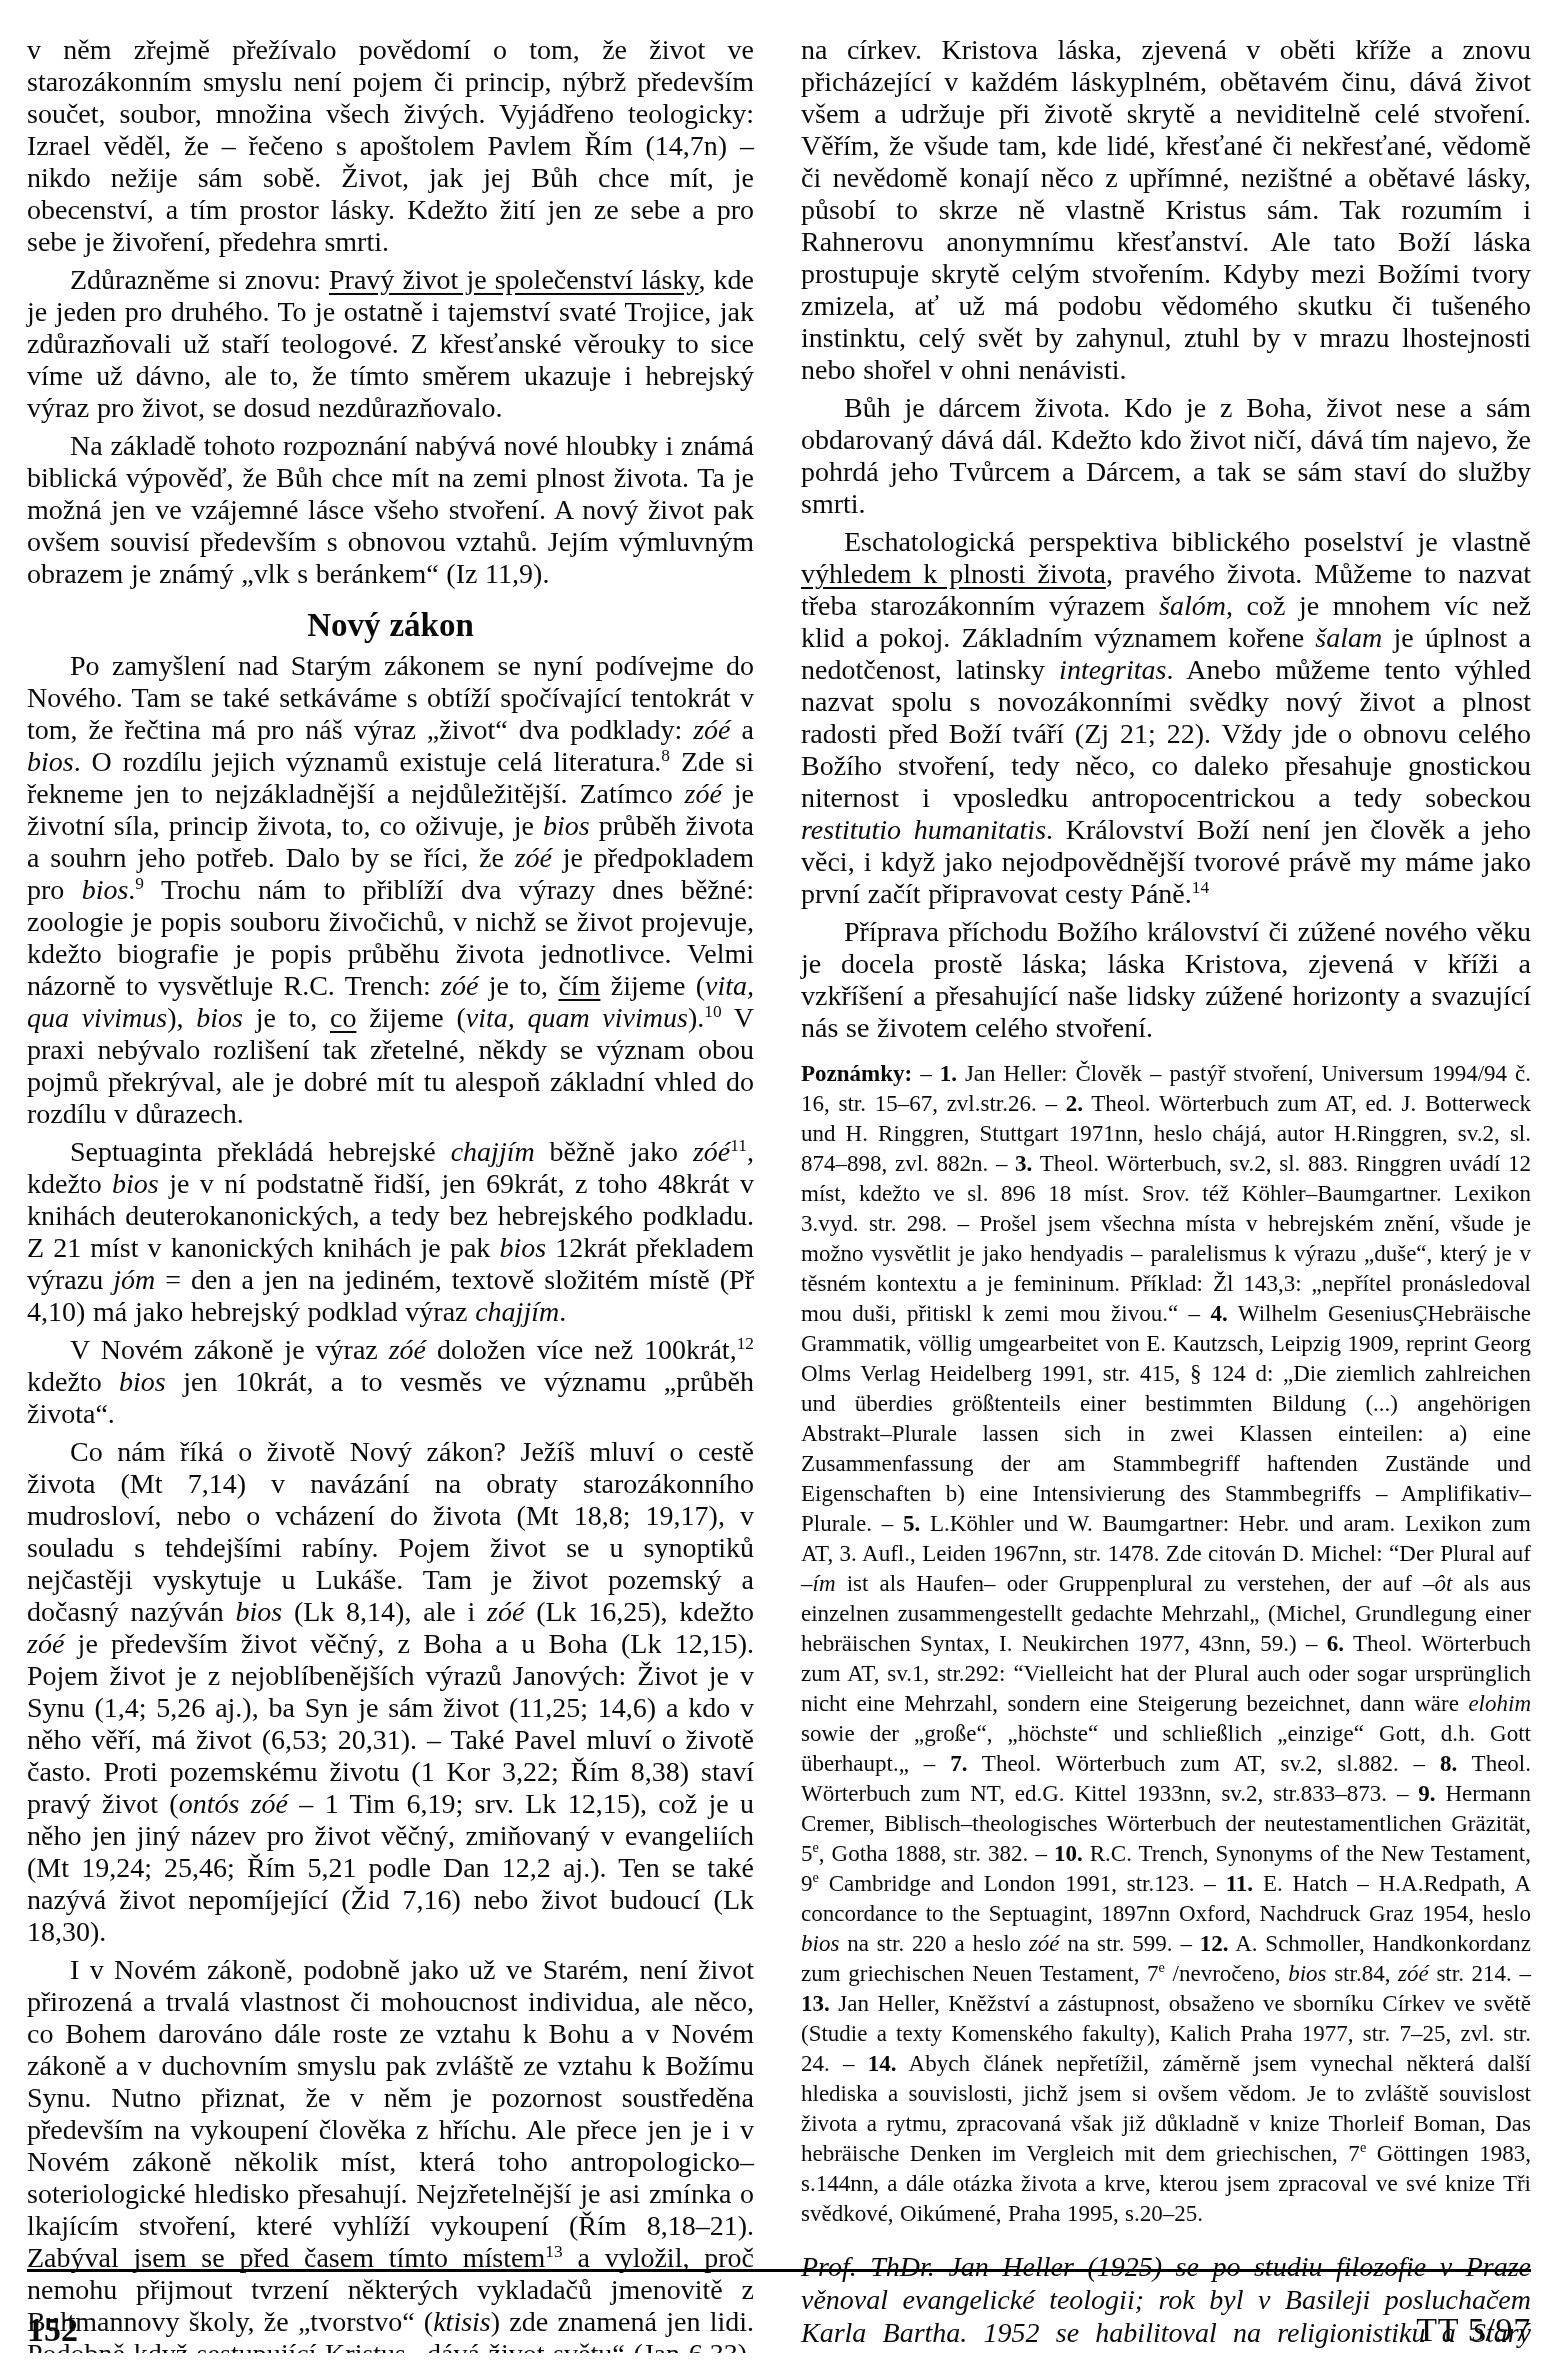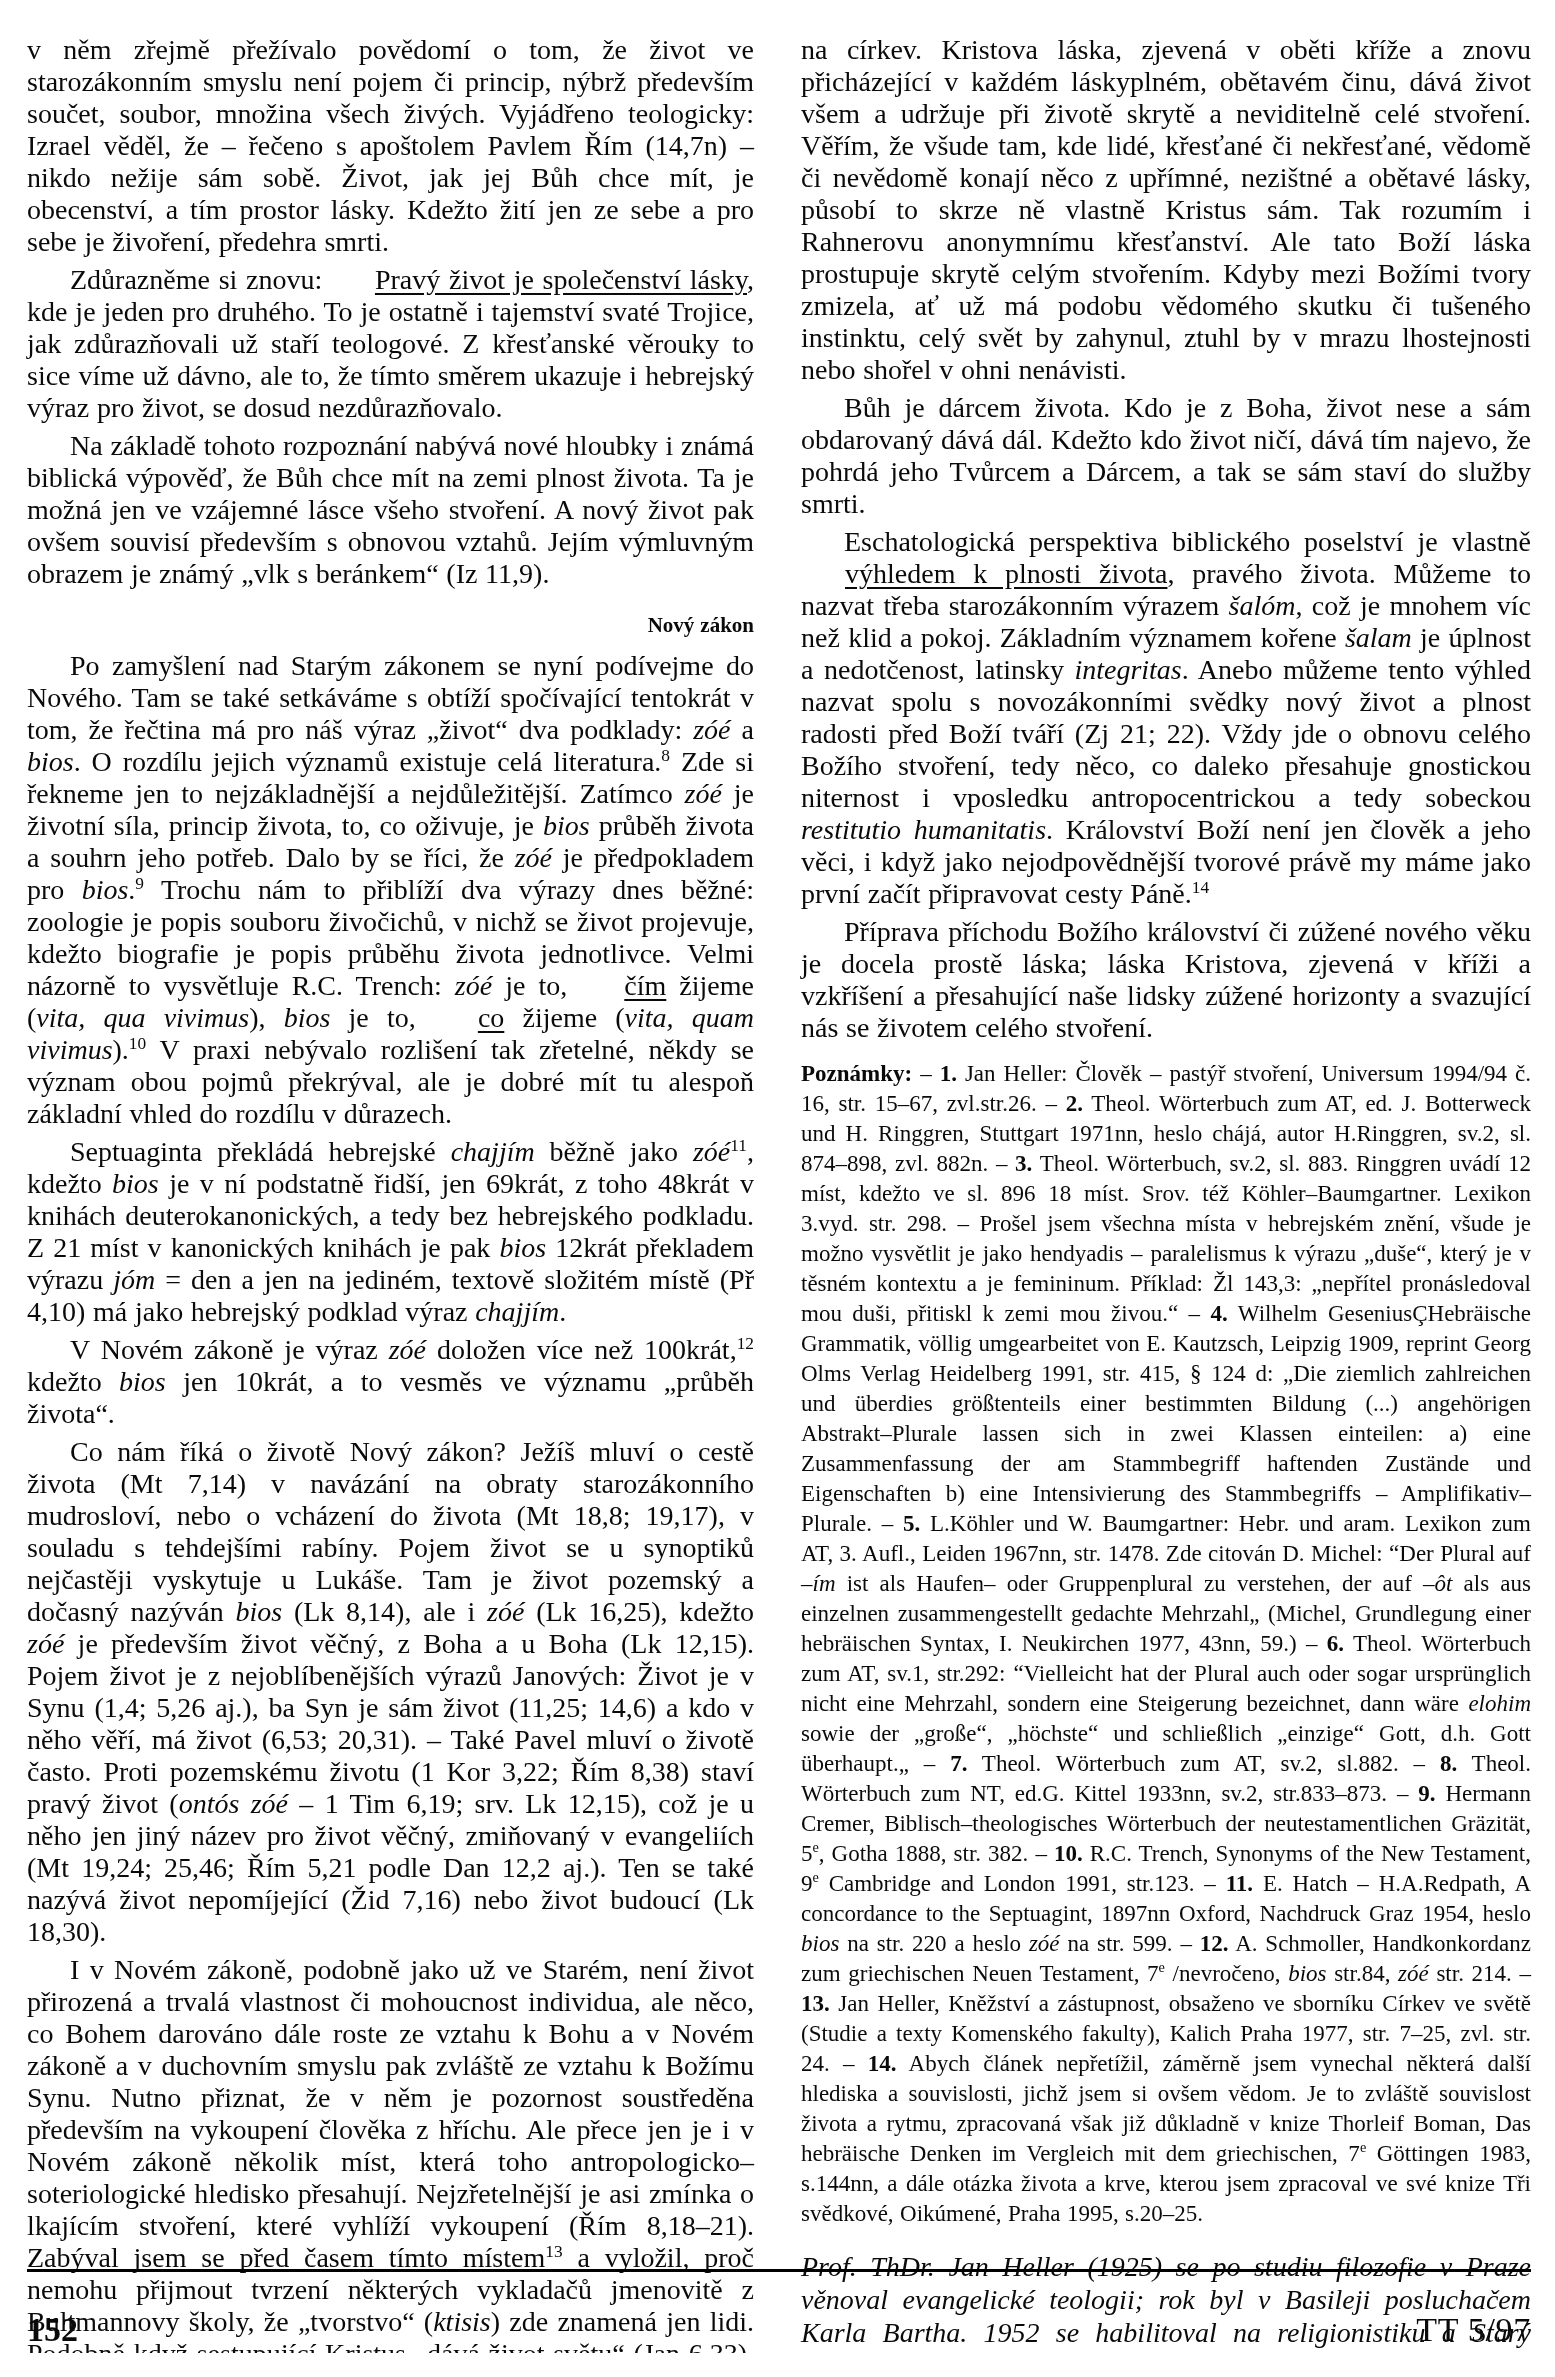--- a/index.html
+++ b/index.html
@@ -17,40 +17,40 @@
     text-align:justify;
     font-size:28px;
     line-height:32px;
     word-spacing:0.7px;
   }
   .column-left{left:27px;width:727px;}
   .column-right{left:801px;width:730px;}
   p.body-p{margin:0 0 6px 0;}
   p.indent{text-indent:43px;}
   h2.section-heading{
-    font-size:21px;
+    font-size:33px;
     font-weight:bold;
     margin:19.3px 0 9px 0;
-    text-align:right;
+    text-align:center;
   }
   p.notes{
     font-size:23px;
     line-height:30px;
     margin:15px 0 0 0;
     text-indent:0;
   }
   p.bio{
     font-style:italic;
     font-size:28px;
     line-height:33px;
     margin:21px 0 0 0;
     text-indent:0;
   }
   sup{font-size:62%;vertical-align:super;line-height:0;}
-  u{text-underline-offset:3.7px;margin-left:44px;}
+  u{text-underline-offset:3.7px;}
   .footer-rule{
     position:absolute;
     left:27px;right:25px;top:2269px;
     height:3px;background:#000;
   }
   .footer{
     position:absolute;
     left:27px;right:25px;top:2297px;
     display:flex;justify-content:space-between;align-items:flex-end;
     font-size:34px;

